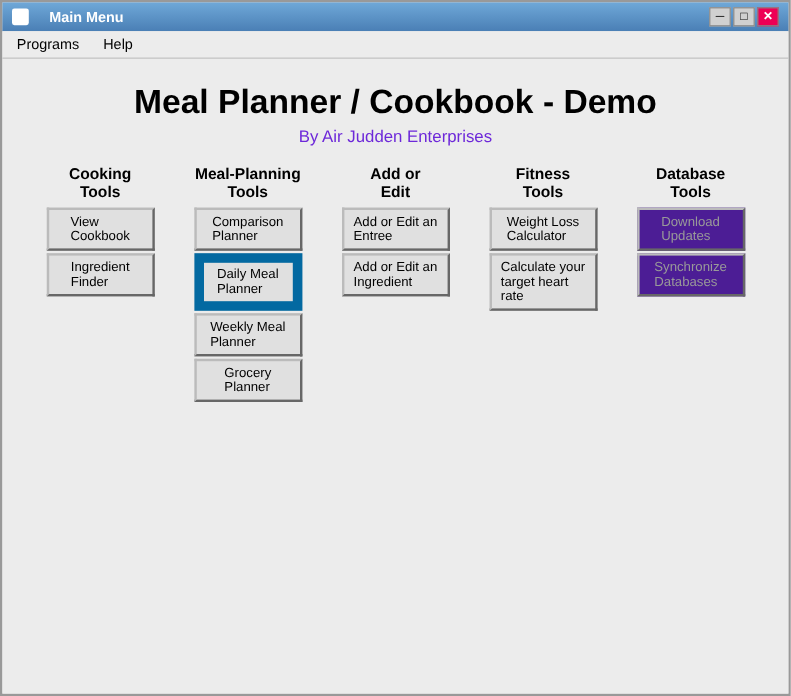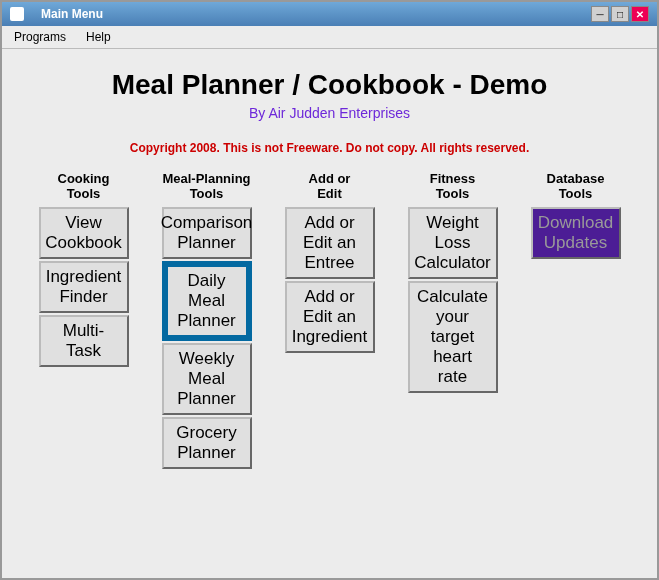--- a/index.html
+++ b/index.html
@@ -115,38 +115,38 @@
     .col-header {
       font-size: 13px;
       font-weight: bold;
       text-align: center;
       color: #000;
       margin-bottom: 4px;
     }
     .app-btn {
       background: #e0e0e0;
       border: 2px outset #bbb;
-      font-size: 17px;
-      text-align: center;
+      font-size: 11px;
+      text-align: left;
       padding: 4px 6px;
       width: 90px;
       min-height: 36px;
       cursor: pointer;
       color: #000;
       display: flex;
       align-items: center;
       justify-content: center;
     }
     .app-btn.disabled {
       color: #999;
       cursor: default;
       background: #4c1d95;
     }
     .app-btn.active-outline {
-      border: 6px solid #0369a1;
+      border: 8px solid #0369a1;
     }
   </style>
 </head>
 <body>
 
 <div class="window">
 
   <div class="title-bar">
     <div class="title-bar-left">
       <div class="title-bar-icon"></div>
@@ -160,29 +160,27 @@
   </div>
 
   <div class="menu-bar">
     <div class="menu-item">Programs</div>
     <div class="menu-item">Help</div>
   </div>
 
   <div class="content">
     <div class="app-title">Meal Planner / Cookbook - Demo</div>
     <div class="app-subtitle">By Air Judden Enterprises</div>
-    <div class="copyright">Copyright 2008.  This is not Freeware.  Do not copy.  All rights reserved.</div>
 
     <div class="columns-wrapper">
 
       <div class="column">
         <div class="col-header">Cooking<br>Tools</div>
         <button class="app-btn">View<br>Cookbook</button>
         <button class="app-btn">Ingredient<br>Finder</button>
-        <button class="app-btn">Multi-Task</button>
       </div>
 
       <div class="column">
         <div class="col-header">Meal-Planning<br>Tools</div>
         <button class="app-btn">Comparison<br>Planner</button>
         <button class="app-btn active-outline">Daily Meal<br>Planner</button>
         <button class="app-btn">Weekly Meal<br>Planner</button>
         <button class="app-btn">Grocery<br>Planner</button>
       </div>
 
@@ -194,17 +192,18 @@
 
       <div class="column">
         <div class="col-header">Fitness<br>Tools</div>
         <button class="app-btn">Weight Loss<br>Calculator</button>
         <button class="app-btn">Calculate your<br>target heart<br>rate</button>
       </div>
 
       <div class="column">
         <div class="col-header">Database<br>Tools</div>
         <button class="app-btn disabled" disabled="">Download<br>Updates</button>
+        <button class="app-btn disabled" disabled="">Synchronize<br>Databases</button>
       </div>
 
     </div>
   </div>
 </div>
 
 </body></html>

